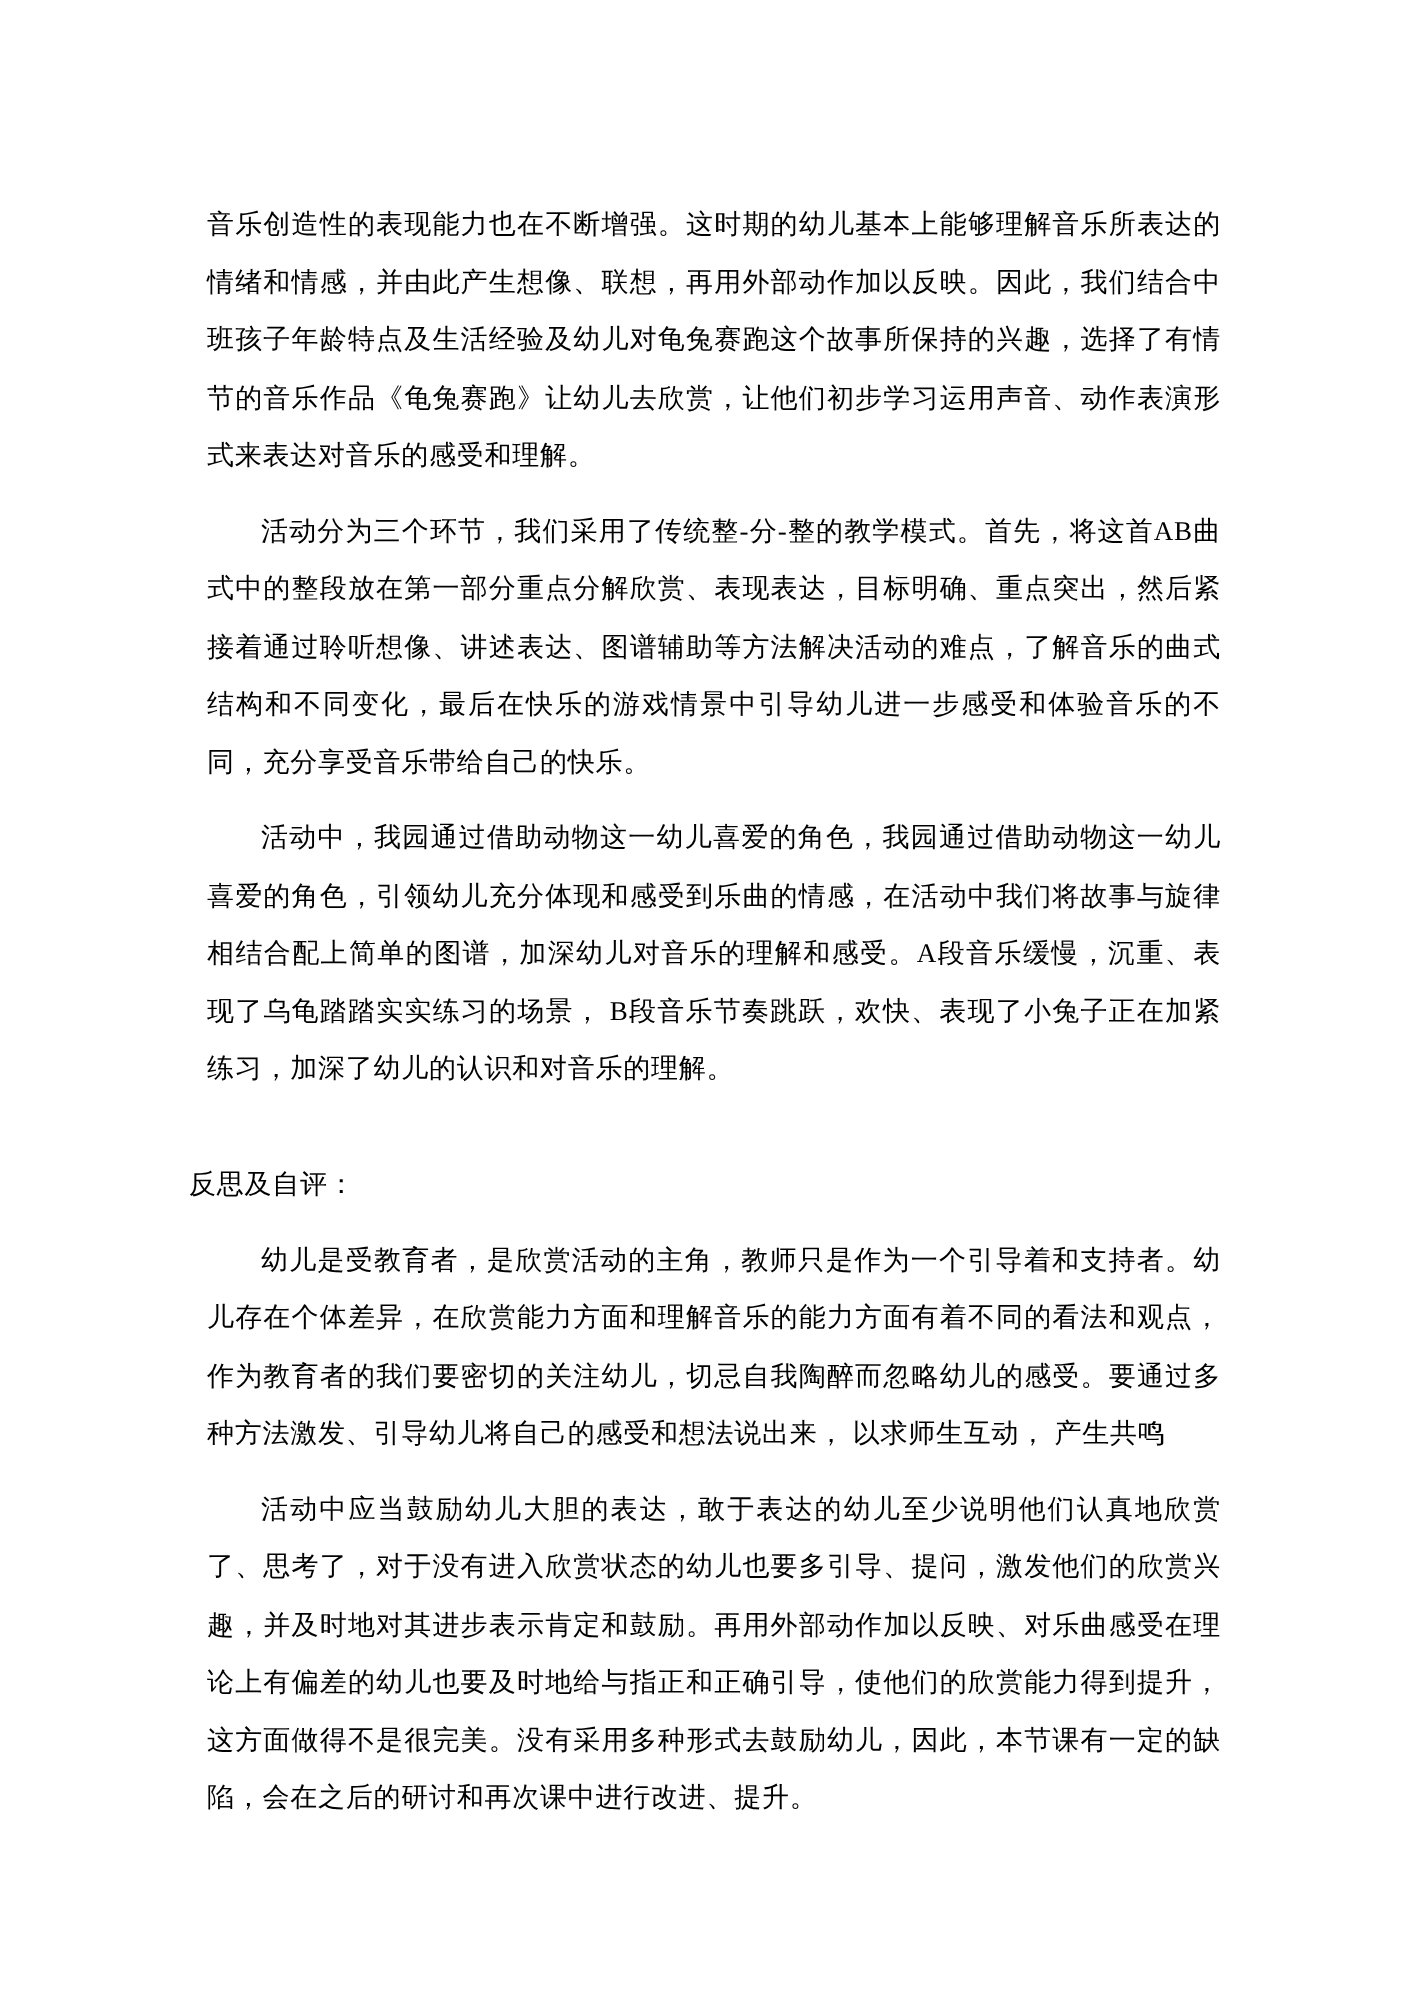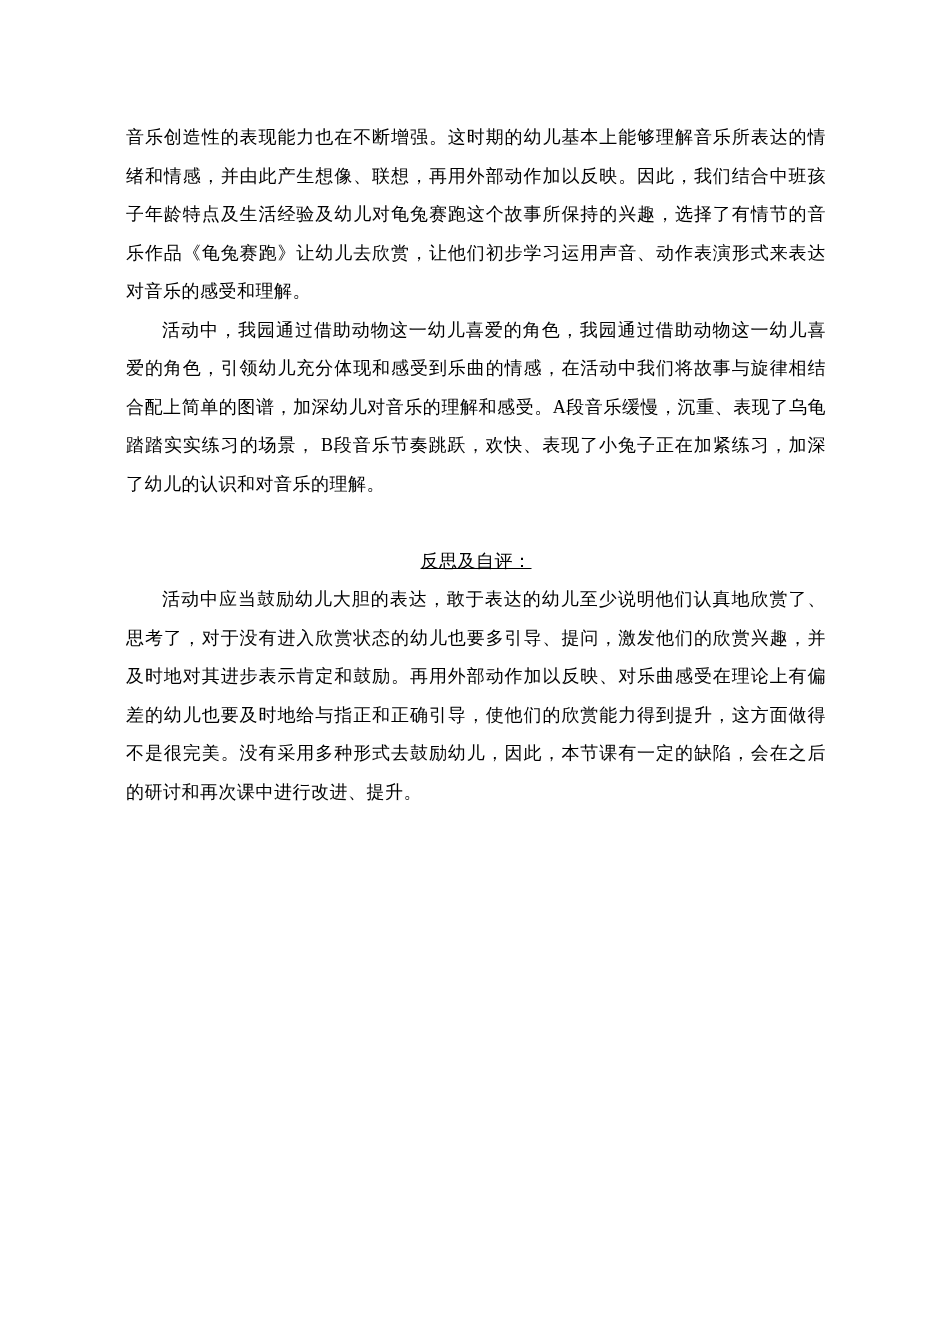--- a/index.html
+++ b/index.html
@@ -17,44 +17,45 @@
       width: 950px;
       height: 1344px;
       background: #ffffff;
       padding: 118px 124px 0 126px;
       color: #000000;
       font-family: "Liberation Serif", "DejaVu Serif", serif;
       font-size: 18px;
       line-height: 38.5px;
     }
     .para {
-      margin: 0;
+      margin: 12px;
       text-align: justify;
       letter-spacing: 0.5px;
       word-break: break-all;
     }
     .para.indent {
       text-indent: 2em;
     }
     .section-heading {
       margin: 0;
       margin-top: 38.5px;
-      text-align: center;
+      text-align: left;
       letter-spacing: 0.5px;
-      text-decoration: underline;
     }
   </style>
 </head>
 <body>
 
 <div class="page">
 
   <p class="para">音乐创造性的表现能力也在不断增强。这时期的幼儿基本上能够理解音乐所表达的情绪和情感，并由此产生想像、联想，再用外部动作加以反映。因此，我们结合中班孩子年龄特点及生活经验及幼儿对龟兔赛跑这个故事所保持的兴趣，选择了有情节的音乐作品《龟兔赛跑》让幼儿去欣赏，让他们初步学习运用声音、动作表演形式来表达对音乐的感受和理解。</p>
 
+  <p class="para indent">活动分为三个环节，我们采用了传统整-分-整的教学模式。首先，将这首AB曲式中的整段放在第一部分重点分解欣赏、表现表达，目标明确、重点突出，然后紧接着通过聆听想像、讲述表达、图谱辅助等方法解决活动的难点，了解音乐的曲式结构和不同变化，最后在快乐的游戏情景中引导幼儿进一步感受和体验音乐的不同，充分享受音乐带给自己的快乐。</p>
 
   <p class="para indent">活动中，我园通过借助动物这一幼儿喜爱的角色，我园通过借助动物这一幼儿喜爱的角色，引领幼儿充分体现和感受到乐曲的情感，在活动中我们将故事与旋律相结合配上简单的图谱，加深幼儿对音乐的理解和感受。A段音乐缓慢，沉重、表现了乌龟踏踏实实练习的场景， B段音乐节奏跳跃，欢快、表现了小兔子正在加紧练习，加深了幼儿的认识和对音乐的理解。</p>
 
   <p class="section-heading">反思及自评：</p>
 
+  <p class="para indent">幼儿是受教育者，是欣赏活动的主角，教师只是作为一个引导着和支持者。幼儿存在个体差异，在欣赏能力方面和理解音乐的能力方面有着不同的看法和观点，作为教育者的我们要密切的关注幼儿，切忌自我陶醉而忽略幼儿的感受。要通过多种方法激发、引导幼儿将自己的感受和想法说出来， 以求师生互动， 产生共鸣</p>
 
   <p class="para indent">活动中应当鼓励幼儿大胆的表达，敢于表达的幼儿至少说明他们认真地欣赏了、思考了，对于没有进入欣赏状态的幼儿也要多引导、提问，激发他们的欣赏兴趣，并及时地对其进步表示肯定和鼓励。再用外部动作加以反映、对乐曲感受在理论上有偏差的幼儿也要及时地给与指正和正确引导，使他们的欣赏能力得到提升，这方面做得不是很完美。没有采用多种形式去鼓励幼儿，因此，本节课有一定的缺陷，会在之后的研讨和再次课中进行改进、提升。</p>
 
 </div>
 
 </body></html>

